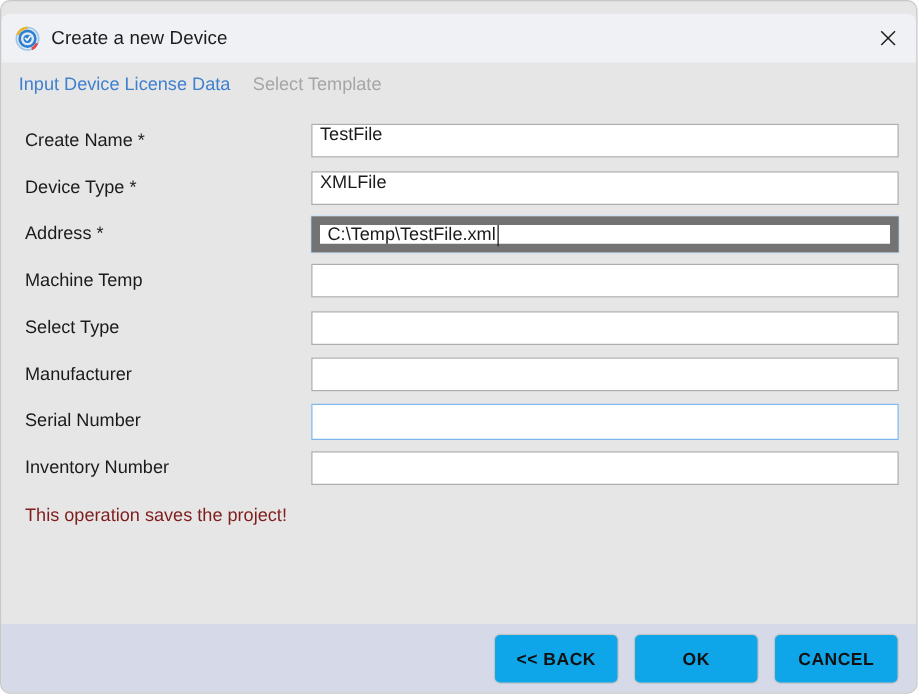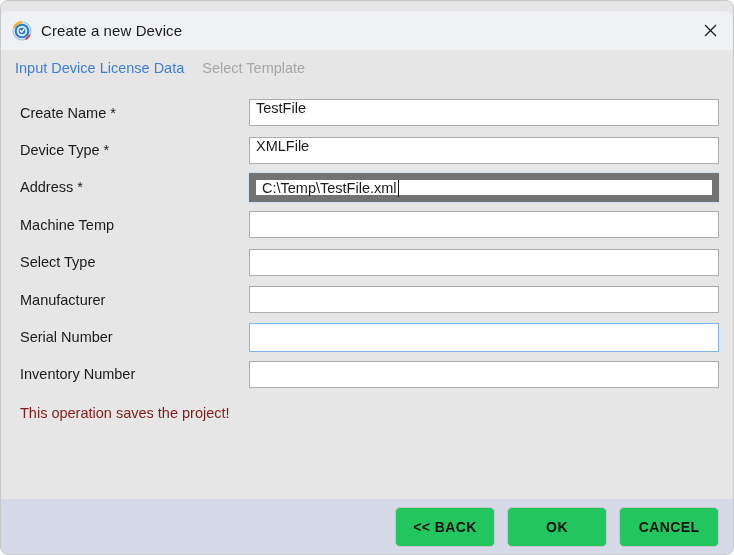--- a/index.html
+++ b/index.html
@@ -151,21 +151,21 @@
     align-items: center;
     justify-content: flex-end;
     padding-right: 14px;
     border-bottom-left-radius: 7px;
     border-bottom-right-radius: 7px;
   }
   .btn {
     width: 98px;
     height: 38px;
     margin-left: 12px;
-    background: #22c55e;
+    background: #0ea5e9;
     border: 1px solid #c6c6c6;
     border-radius: 5px;
     font-family: "Liberation Sans", sans-serif;
     font-size: 14px;
     font-weight: bold;
     color: #111111;
     letter-spacing: 0.4px;
     display: flex;
     align-items: center;
     justify-content: center;

